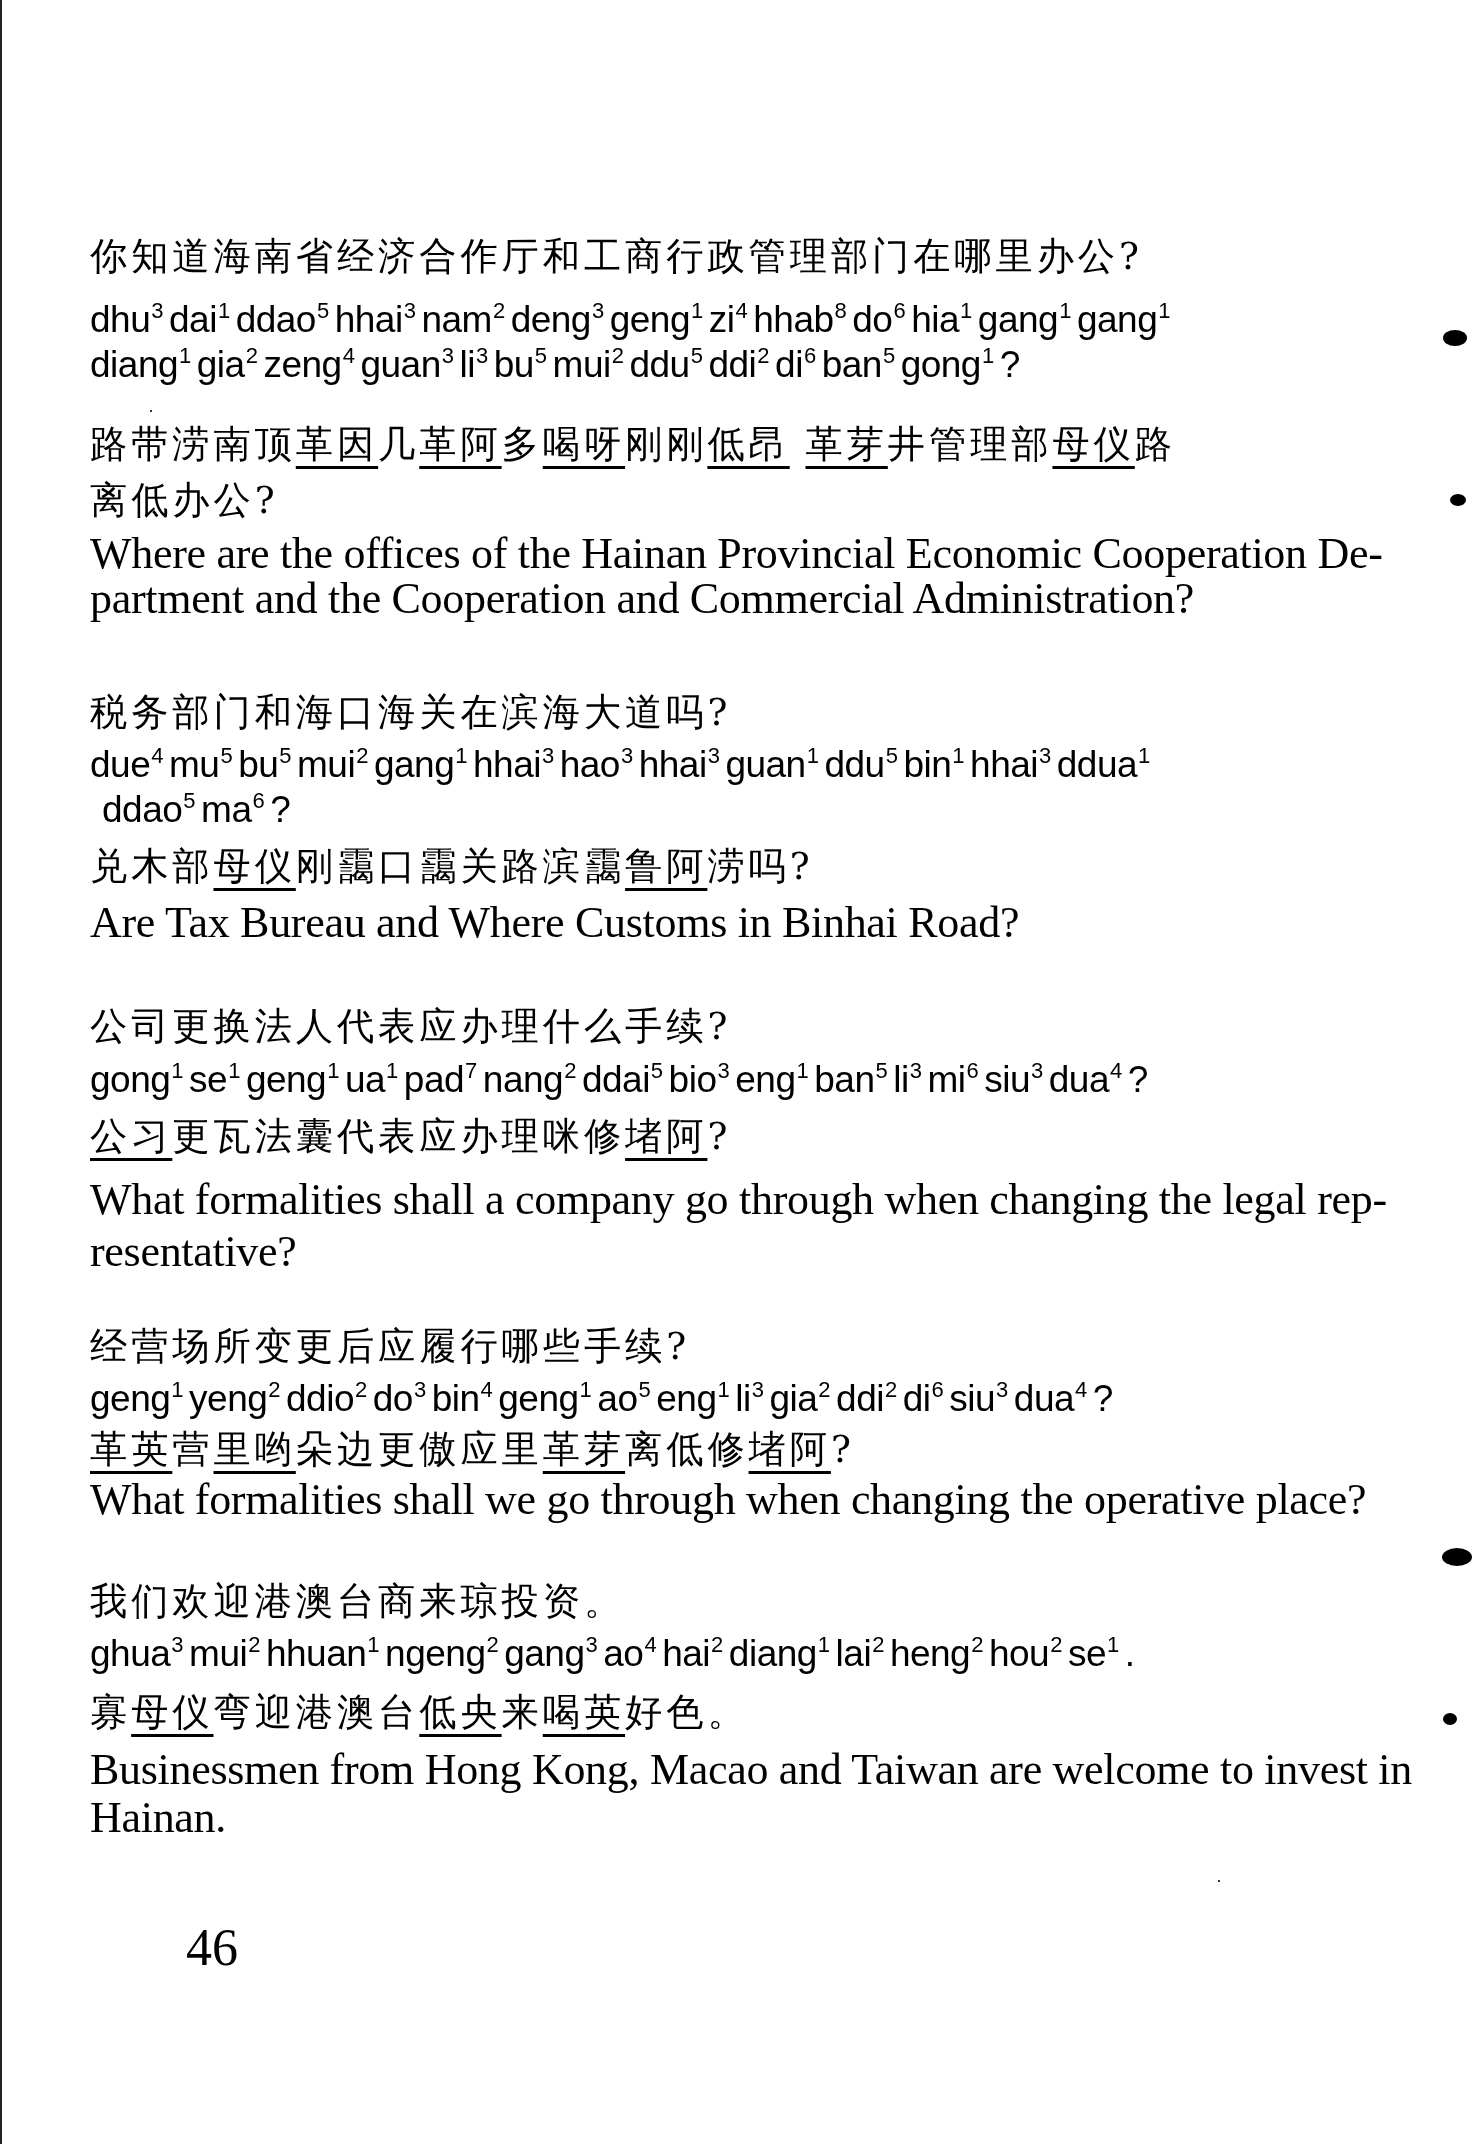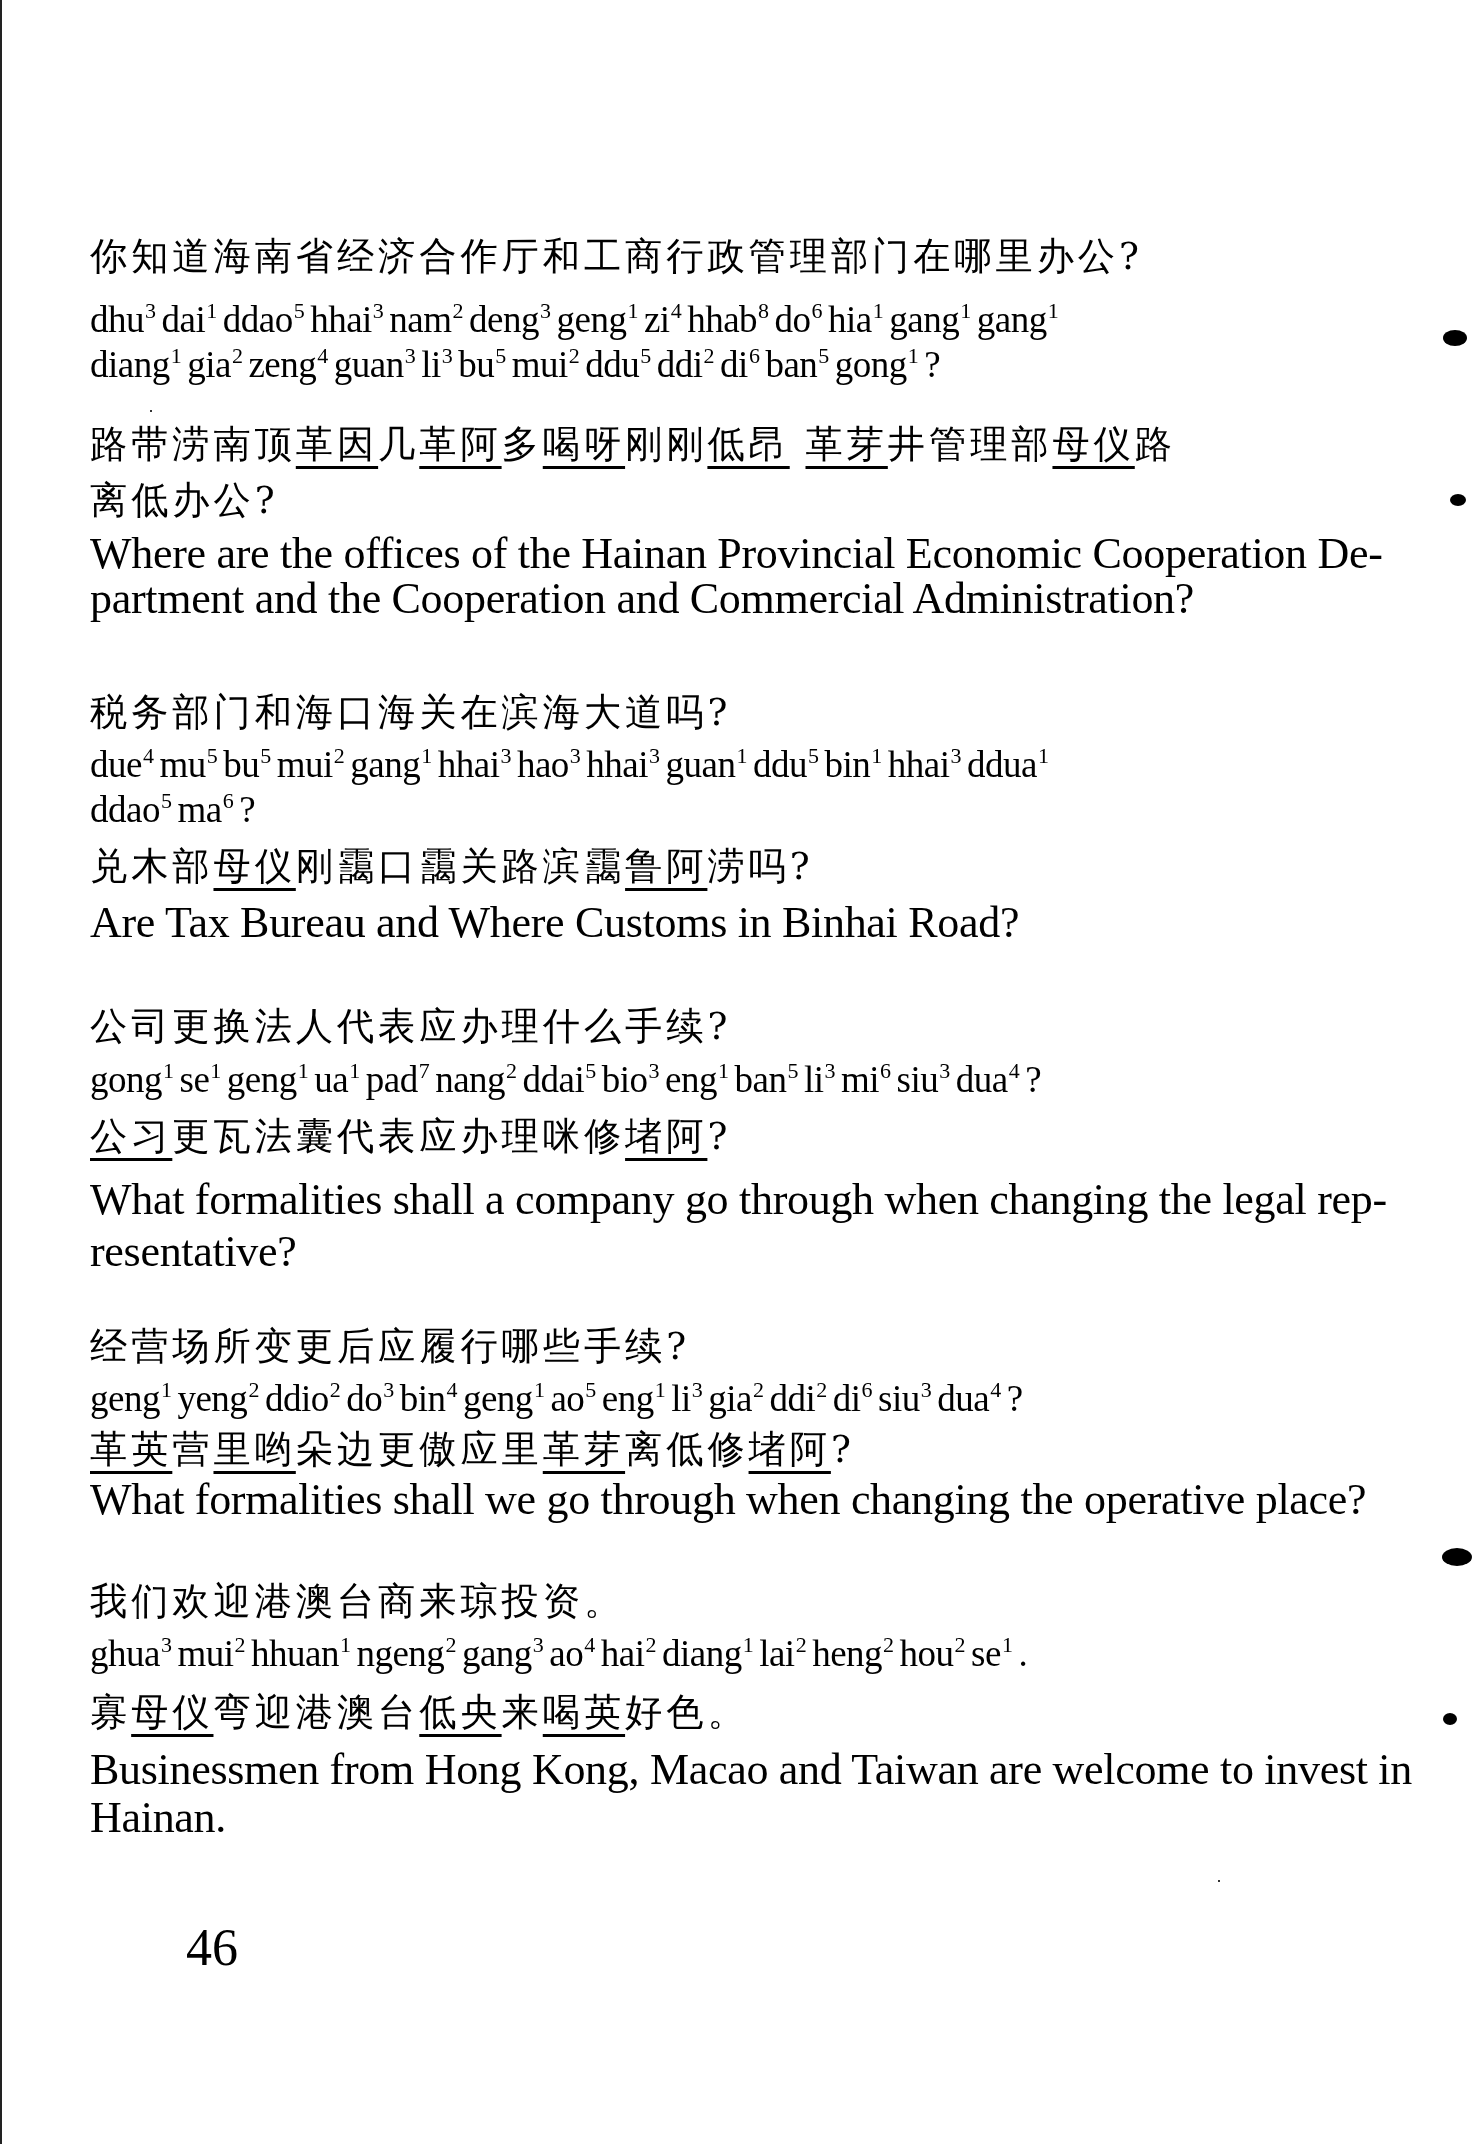--- a/index.html
+++ b/index.html
@@ -1,20 +1,20 @@
 <!DOCTYPE html>
 <html><head>
 <meta charset="utf-8">
 <style>
   html, body { margin: 0; padding: 0; background: #ffffff; }
   body { width: 1474px; height: 2144px; position: relative; overflow: hidden; color: #000; }
   .left-rule { position: absolute; left: 0; top: 0; width: 2px; height: 2144px; background: #222; }
   .line { position: absolute; left: 90px; white-space: nowrap; }
   .cjk { font-family: "DejaVu Serif", serif; font-size: 38px; letter-spacing: 4px; line-height: 48px; transform: scaleX(0.98); transform-origin: left; }
-  .py { font-family: Liberation Serif, serif; font-size: 37px; line-height: 44px; letter-spacing: -0.5px; }
+  .py { font-family: Liberation Sans, sans-serif; font-size: 37px; line-height: 44px; letter-spacing: -0.5px; }
   .py .syl { margin-right: 6px; }
   .py sup { font-size: 22px; vertical-align: 14px; line-height: 0; margin-left: 1px; }
   .en { font-family: "Liberation Serif", serif; font-size: 44px; line-height: 44px; letter-spacing: -0.3px; }
   .u { text-decoration: underline; text-decoration-thickness: 3px; text-underline-offset: 9px; }
   .page-num { position: absolute; left: 186px; top: 1918px; font-family: "Liberation Serif", serif; font-size: 52px; }
   .mark { position: absolute; background: #000; border-radius: 50%; }
   .dot { position: absolute; background: #333; width: 2px; height: 2px; }
 </style>
 </head>
 <body>
@@ -24,21 +24,21 @@
 <div id="entries">
     <div class="line cjk" style="top: 232px;">你知道海南省经济合作厅和工商行政管理部门在哪里办公?</div>
     <div class="line py" style="top: 298px;"><span class="syl">dhu<sup>3</sup></span><span class="syl">dai<sup>1</sup></span><span class="syl">ddao<sup>5</sup></span><span class="syl">hhai<sup>3</sup></span><span class="syl">nam<sup>2</sup></span><span class="syl">deng<sup>3</sup></span><span class="syl">geng<sup>1</sup></span><span class="syl">zi<sup>4</sup></span><span class="syl">hhab<sup>8</sup></span><span class="syl">do<sup>6</sup></span><span class="syl">hia<sup>1</sup></span><span class="syl">gang<sup>1</sup></span><span class="syl">gang<sup>1</sup></span></div>
     <div class="line py" style="top: 343px;"><span class="syl">diang<sup>1</sup></span><span class="syl">gia<sup>2</sup></span><span class="syl">zeng<sup>4</sup></span><span class="syl">guan<sup>3</sup></span><span class="syl">li<sup>3</sup></span><span class="syl">bu<sup>5</sup></span><span class="syl">mui<sup>2</sup></span><span class="syl">ddu<sup>5</sup></span><span class="syl">ddi<sup>2</sup></span><span class="syl">di<sup>6</sup></span><span class="syl">ban<sup>5</sup></span><span class="syl">gong<sup>1</sup></span><span class="syl">?</span></div>
     <div class="line cjk" style="top: 420px;"><span>路带涝</span><span>南顶</span><span class="u">革因</span><span>几</span><span class="u">革阿</span><span>多</span><span class="u">喝呀</span><span>刚刚</span><span class="u">低昂</span><span> </span><span class="u">革芽</span><span>井管理部</span><span class="u">母仪</span><span>路</span></div>
     <div class="line cjk" style="top: 476px;"><span>离低办公?</span></div>
     <div class="line en" style="top: 532px;">Where are the offices of the Hainan Provincial Economic Cooperation De-</div>
     <div class="line en" style="top: 577px;">partment and the Cooperation and Commercial Administration?</div>
     <div class="line cjk" style="top: 688px;">税务部门和海口海关在滨海大道吗?</div>
     <div class="line py" style="top: 743px;"><span class="syl">due<sup>4</sup></span><span class="syl">mu<sup>5</sup></span><span class="syl">bu<sup>5</sup></span><span class="syl">mui<sup>2</sup></span><span class="syl">gang<sup>1</sup></span><span class="syl">hhai<sup>3</sup></span><span class="syl">hao<sup>3</sup></span><span class="syl">hhai<sup>3</sup></span><span class="syl">guan<sup>1</sup></span><span class="syl">ddu<sup>5</sup></span><span class="syl">bin<sup>1</sup></span><span class="syl">hhai<sup>3</sup></span><span class="syl">ddua<sup>1</sup></span></div>
-    <div class="line py" style="top: 788px;"><span class="syl">ddao<sup>5</sup></span><span class="syl">ma<sup>6</sup></span><span class="syl">?</span></div>
+    <div class="line py" style="top: 788px; margin-left: 12px;"><span class="syl">ddao<sup>5</sup></span><span class="syl">ma<sup>6</sup></span><span class="syl">?</span></div>
     <div class="line cjk" style="top: 842px;"><span>兑木部</span><span class="u">母仪</span><span>刚靄口靄关路滨靄</span><span class="u">鲁阿</span><span>涝吗?</span></div>
     <div class="line en" style="top: 901px;">Are Tax Bureau and Where Customs in Binhai Road?</div>
     <div class="line cjk" style="top: 1002px;">公司更换法人代表应办理什么手续?</div>
     <div class="line py" style="top: 1058px;"><span class="syl">gong<sup>1</sup></span><span class="syl">se<sup>1</sup></span><span class="syl">geng<sup>1</sup></span><span class="syl">ua<sup>1</sup></span><span class="syl">pad<sup>7</sup></span><span class="syl">nang<sup>2</sup></span><span class="syl">ddai<sup>5</sup></span><span class="syl">bio<sup>3</sup></span><span class="syl">eng<sup>1</sup></span><span class="syl">ban<sup>5</sup></span><span class="syl">li<sup>3</sup></span><span class="syl">mi<sup>6</sup></span><span class="syl">siu<sup>3</sup></span><span class="syl">dua<sup>4</sup></span><span class="syl">?</span></div>
     <div class="line cjk" style="top: 1112px;"><span class="u">公习</span><span>更瓦法囊代表应办理咪修</span><span class="u">堵阿</span><span>?</span></div>
     <div class="line en" style="top: 1178px;">What formalities shall a company go through when changing the legal rep-</div>
     <div class="line en" style="top: 1230px;">resentative?</div>
     <div class="line cjk" style="top: 1322px;">经营场所变更后应履行哪些手续?</div>
     <div class="line py" style="top: 1377px;"><span class="syl">geng<sup>1</sup></span><span class="syl">yeng<sup>2</sup></span><span class="syl">ddio<sup>2</sup></span><span class="syl">do<sup>3</sup></span><span class="syl">bin<sup>4</sup></span><span class="syl">geng<sup>1</sup></span><span class="syl">ao<sup>5</sup></span><span class="syl">eng<sup>1</sup></span><span class="syl">li<sup>3</sup></span><span class="syl">gia<sup>2</sup></span><span class="syl">ddi<sup>2</sup></span><span class="syl">di<sup>6</sup></span><span class="syl">siu<sup>3</sup></span><span class="syl">dua<sup>4</sup></span><span class="syl">?</span></div>
     <div class="line cjk" style="top: 1425px;"><span class="u">革英</span><span>营</span><span class="u">里哟</span><span>朵边更傲应里</span><span class="u">革芽</span><span>离低修</span><span class="u">堵阿</span><span>?</span></div>

